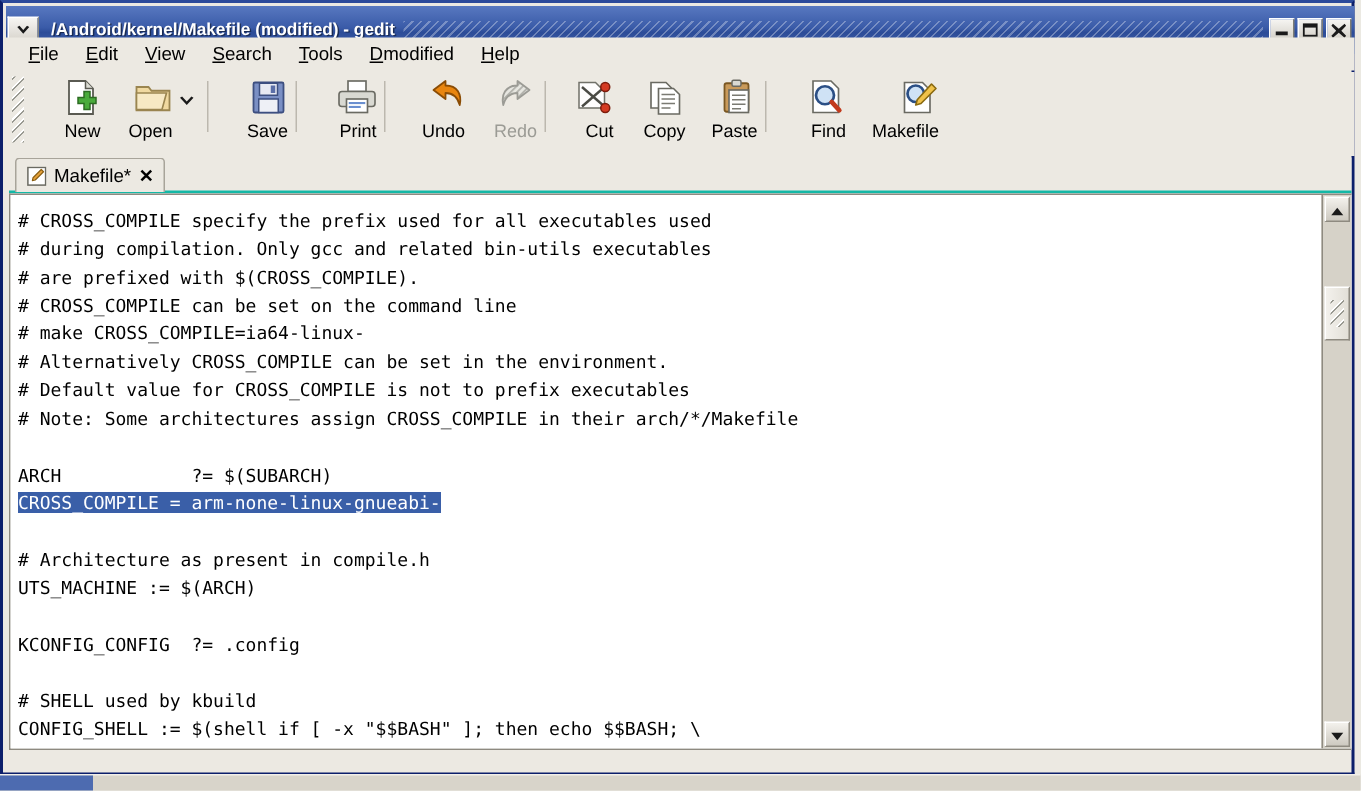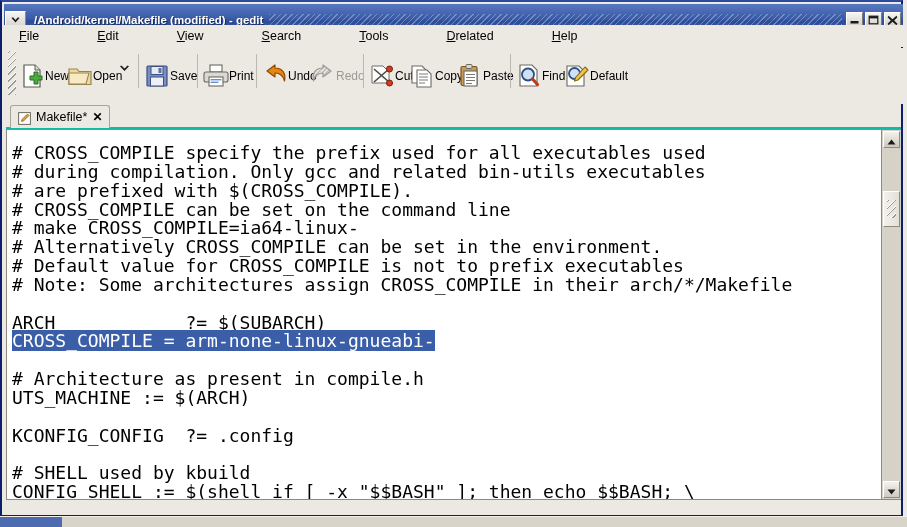--- a/index.html
+++ b/index.html
@@ -53,41 +53,41 @@
     background:linear-gradient(to bottom,#f6f5f2,#cfcbc2);
     border:1px solid #7c7c76;border-top-color:#fff;border-left-color:#fff;
     box-sizing:border-box;
     display:flex;align-items:center;justify-content:center;
   }
   .tb-btn svg{display:block;}
   
   .menubar{
     position:absolute;left:2px;top:23px;width:899px;height:22px;
     background:#ece9e2;display:flex;align-items:center;
-    padding-left:6px;box-sizing:border-box;gap:40px;
+    padding-left:6px;box-sizing:border-box;
   }
   .menu-item{
     font-size:12.5px;color:#000;padding:2px 9px;cursor:default;
   }
   .menu-item u{text-decoration:underline;}
   
   .toolbar{
     position:absolute;left:2px;top:46px;width:899px;height:56px;
     background:#ece9e2;display:flex;align-items:flex-start;
     padding-left:4px;box-sizing:border-box;
   }
   .grip{
     width:8px;height:44px;margin-top:3px;margin-right:3px;
     background:repeating-linear-gradient(135deg,
       #ffffff 0px,#ffffff 1px,#9a9a92 1px,#9a9a92 2px,
       rgba(0,0,0,0) 2px,rgba(0,0,0,0) 5px);
   }
   .tbtn{
-    width:48px;height:52px;display:flex;
-    align-items:center;justify-content:flex-start;padding-top:3px;
+    width:48px;height:52px;display:flex;flex-direction:column;
+    align-items:flex-end;justify-content:flex-start;padding-top:3px;
     box-sizing:border-box;cursor:default;
   }
   .tbtn .ico{height:28px;display:flex;align-items:center;justify-content:center;}
   .tbtn .lbl{font-size:12px;color:#000;margin-top:1px;white-space:nowrap;}
   .tbtn.disabled .lbl{color:#9b9b95;}
   .tbtn.wide{width:62px;}
   .tbtn.narrow{width:40px;}
   .tsep{width:1px;height:34px;background:#bcb8ae;margin:6px 5px 0 5px;}
   .arrowbtn{
     width:18px;height:52px;display:flex;align-items:center;justify-content:center;
@@ -119,21 +119,21 @@
     overflow:hidden;
   }
   .editor{
     position:absolute;left:0;top:0;width:874px;height:369px;
     overflow:hidden;
     background:#ffffff;
   }
   .code{
     position:absolute;left:5px;top:-4px;
     font-family:"DejaVu Sans Mono","Liberation Mono",monospace;
-    font-size:18px;line-height:18.85px;
+    font-size:12px;line-height:18.85px;
     color:#000000;white-space:pre;
     letter-spacing:0px;
   }
   .code .sel{
     background:#3a5fa8;color:#ffffff;
   }
   
   .vscroll{
     position:absolute;right:0px;top:0px;width:20px;height:369px;
     background:#d6d2c8;border-left:1px solid #8e8a80;
@@ -230,21 +230,21 @@
         </div>
       </div>
     </div>
 
     <div class="menubar">
       <div class="menu-item"><u>F</u><span>ile</span></div>
       <div class="menu-item"><u>E</u><span>dit</span></div>
       <div class="menu-item"><u>V</u><span>iew</span></div>
       <div class="menu-item"><u>S</u><span>earch</span></div>
       <div class="menu-item"><u>T</u><span>ools</span></div>
-      <div class="menu-item"><u>D</u><span>related</span></div>
+      <div class="menu-item"><u>D</u><span>modified</span></div>
       <div class="menu-item"><u>H</u><span>elp</span></div>
     </div>
 
     <div class="toolbar">
       <div class="grip"></div>
 
       <div class="tbtn">
         <div class="ico">
           <svg width="26" height="26" viewBox="0 0 26 26">
             <path d="M5 2 h11 l5 5 v17 h-16 z" fill="#ffffff" stroke="#5a5a52" stroke-width="1.2"></path>
@@ -392,21 +392,21 @@
       </div>
 
       <div class="tbtn wide">
         <div class="ico">
           <svg width="26" height="26" viewBox="0 0 26 26">
             <path d="M3 3 h12 l5 5 v15 h-17 z" fill="#ffffff" stroke="#6a6a62" stroke-width="1.1"></path>
             <circle cx="10.5" cy="10.5" r="5.5" fill="#cfe2f5" stroke="#2b4f85" stroke-width="1.8"></circle>
             <path d="M21 4 L24 7 L14 17 L10.5 18 L11.5 14.5 Z" fill="#f0c24a" stroke="#8a6a10" stroke-width="1.1" stroke-linejoin="round"></path>
           </svg>
         </div>
-        <div class="lbl">Default</div>
+        <div class="lbl">Makefile</div>
       </div>
     </div>
 
     <div class="tabstrip">
       <div class="tab">
         <span class="tab-ico">
           <svg width="13" height="13" viewBox="0 0 13 13">
             <rect x="0.6" y="0.6" width="11.8" height="11.8" fill="#ffffff" stroke="#6a6a62" stroke-width="1"></rect>
             <path d="M9.5 2 L11 3.5 L5.5 9 L3.6 9.4 L4 7.5 Z" fill="#e8a33c" stroke="#8a5f12" stroke-width="0.8" stroke-linejoin="round"></path>
           </svg>

